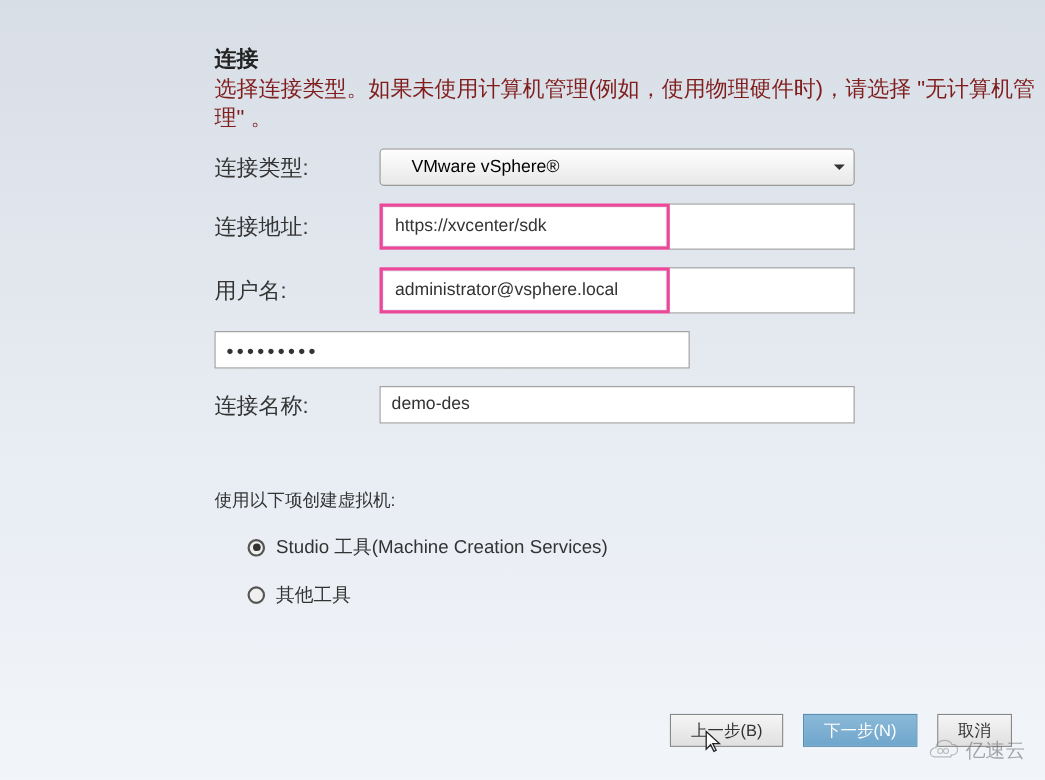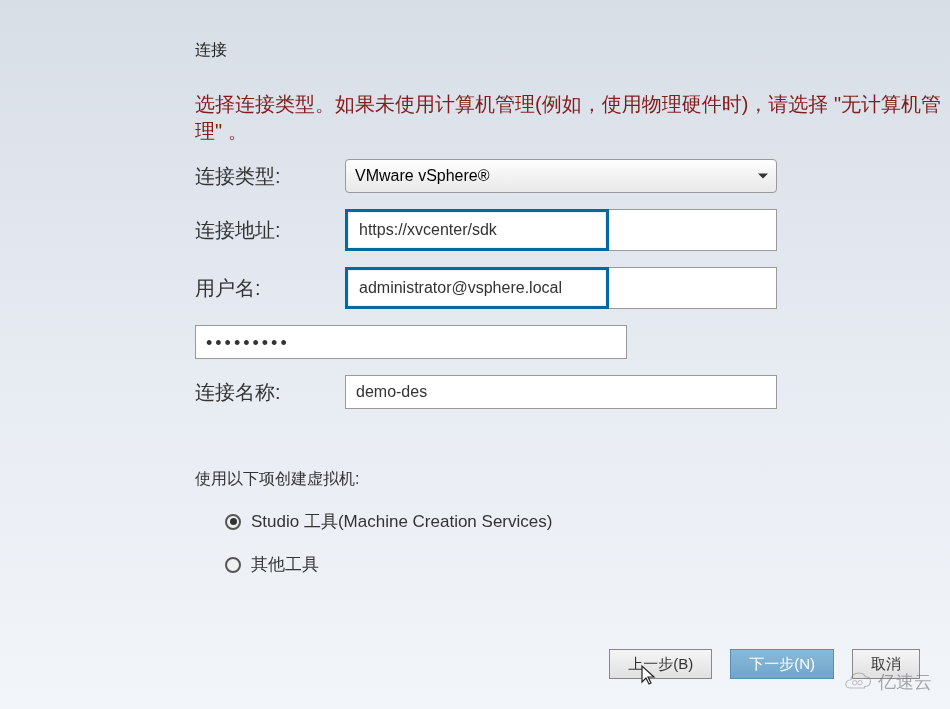--- a/index.html
+++ b/index.html
@@ -14,24 +14,23 @@
       height: 709px;
       position: relative;
       overflow: hidden;
     }
     .container {
       padding: 40px 0 0 195px;
       width: 100%;
       height: 100%;
     }
     .page-title {
-      font-size: 16px;
-      font-weight: normal;
+      font-size: 20px;
+      font-weight: bold;
       color: #222;
-      margin-bottom: 30px;
     }
     .instruction-text {
       font-size: 20px;
       color: #7f1d1d;
       margin-bottom: 14px;
     }
     .form-row {
       display: flex;
       align-items: center;
       margin-bottom: 16px;
@@ -43,21 +42,21 @@
       flex-shrink: 0;
     }
     .dropdown {
       width: 432px;
       height: 34px;
       background: linear-gradient(to bottom, #fefefe, #e8e8e8);
       border: 1px solid #999;
       border-radius: 4px;
       display: flex;
       align-items: center;
-      padding: 0 9px;
+      padding: 0 28px;
       font-size: 16px;
       position: relative;
       cursor: pointer;
     }
     .dropdown-arrow {
       position: absolute;
       right: 8px;
       top: 50%;
       transform: translateY(-50%);
       width: 0;
@@ -69,21 +68,21 @@
     .text-input {
       width: 432px;
       height: 34px;
       background: #fff;
       border: 1px solid #999;
       padding: 0 10px;
       font-size: 16px;
       color: #333;
     }
     .highlight-box {
-      border: 3px solid #0369a1;
+      border: 3px solid #ec4899;
       box-shadow: 0 0 0 1px rgba(255,255,255,0.4) inset;
       padding: 1px;
       display: inline-block;
     }
     .highlight-box .text-input {
       width: 256px;
       border: none;
     }
     .input-wrapper {
       display: flex;

